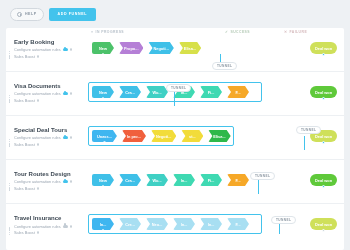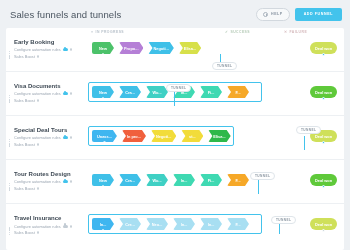--- a/index.html
+++ b/index.html
@@ -256,21 +256,20 @@
     border-style: solid;
     border-width: 0;
     z-index: 1;
   }
   .vline { width: 0; border-left-width: 1px; }
 </style>
 </head>
 <body>
 
 <div class="topbar">
-  <div class="page-title">Sales funnels and tunnels</div>
 
   <div class="help-btn">
     <span class="info-icon"></span>
     <span class="lbl">HELP</span>
   </div>
 
   <div class="add-btn">
     <span class="lbl">ADD FUNNEL</span>
   </div>
 </div>

